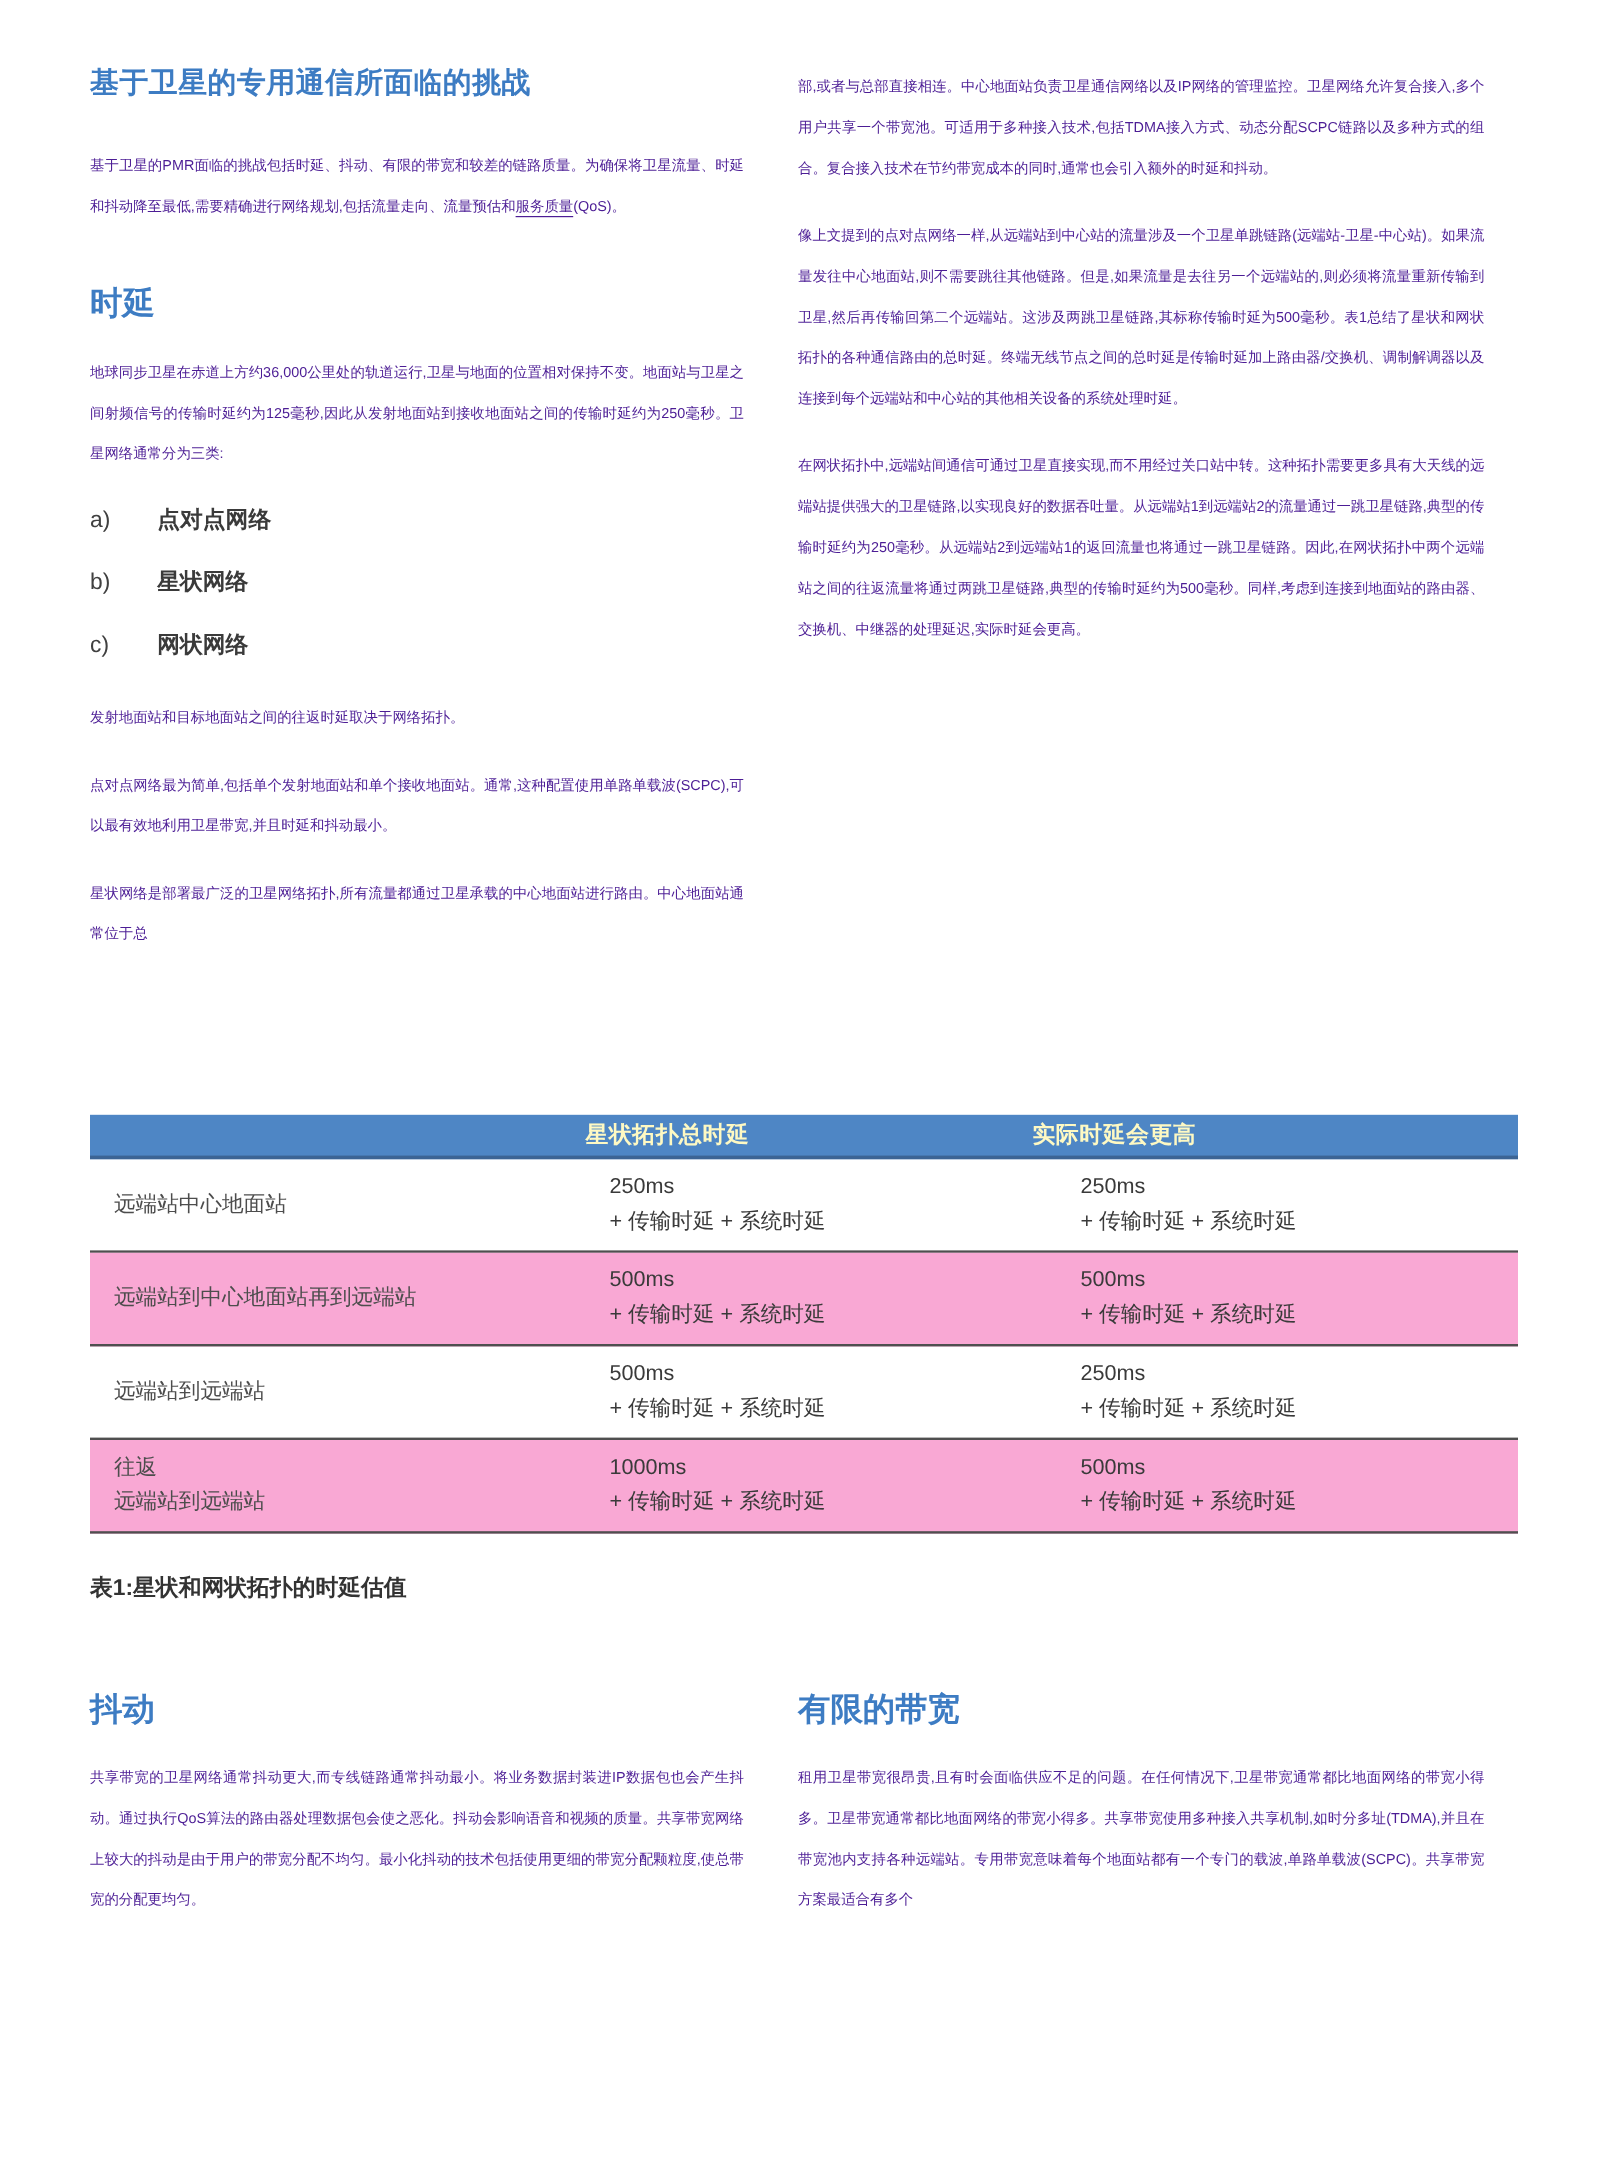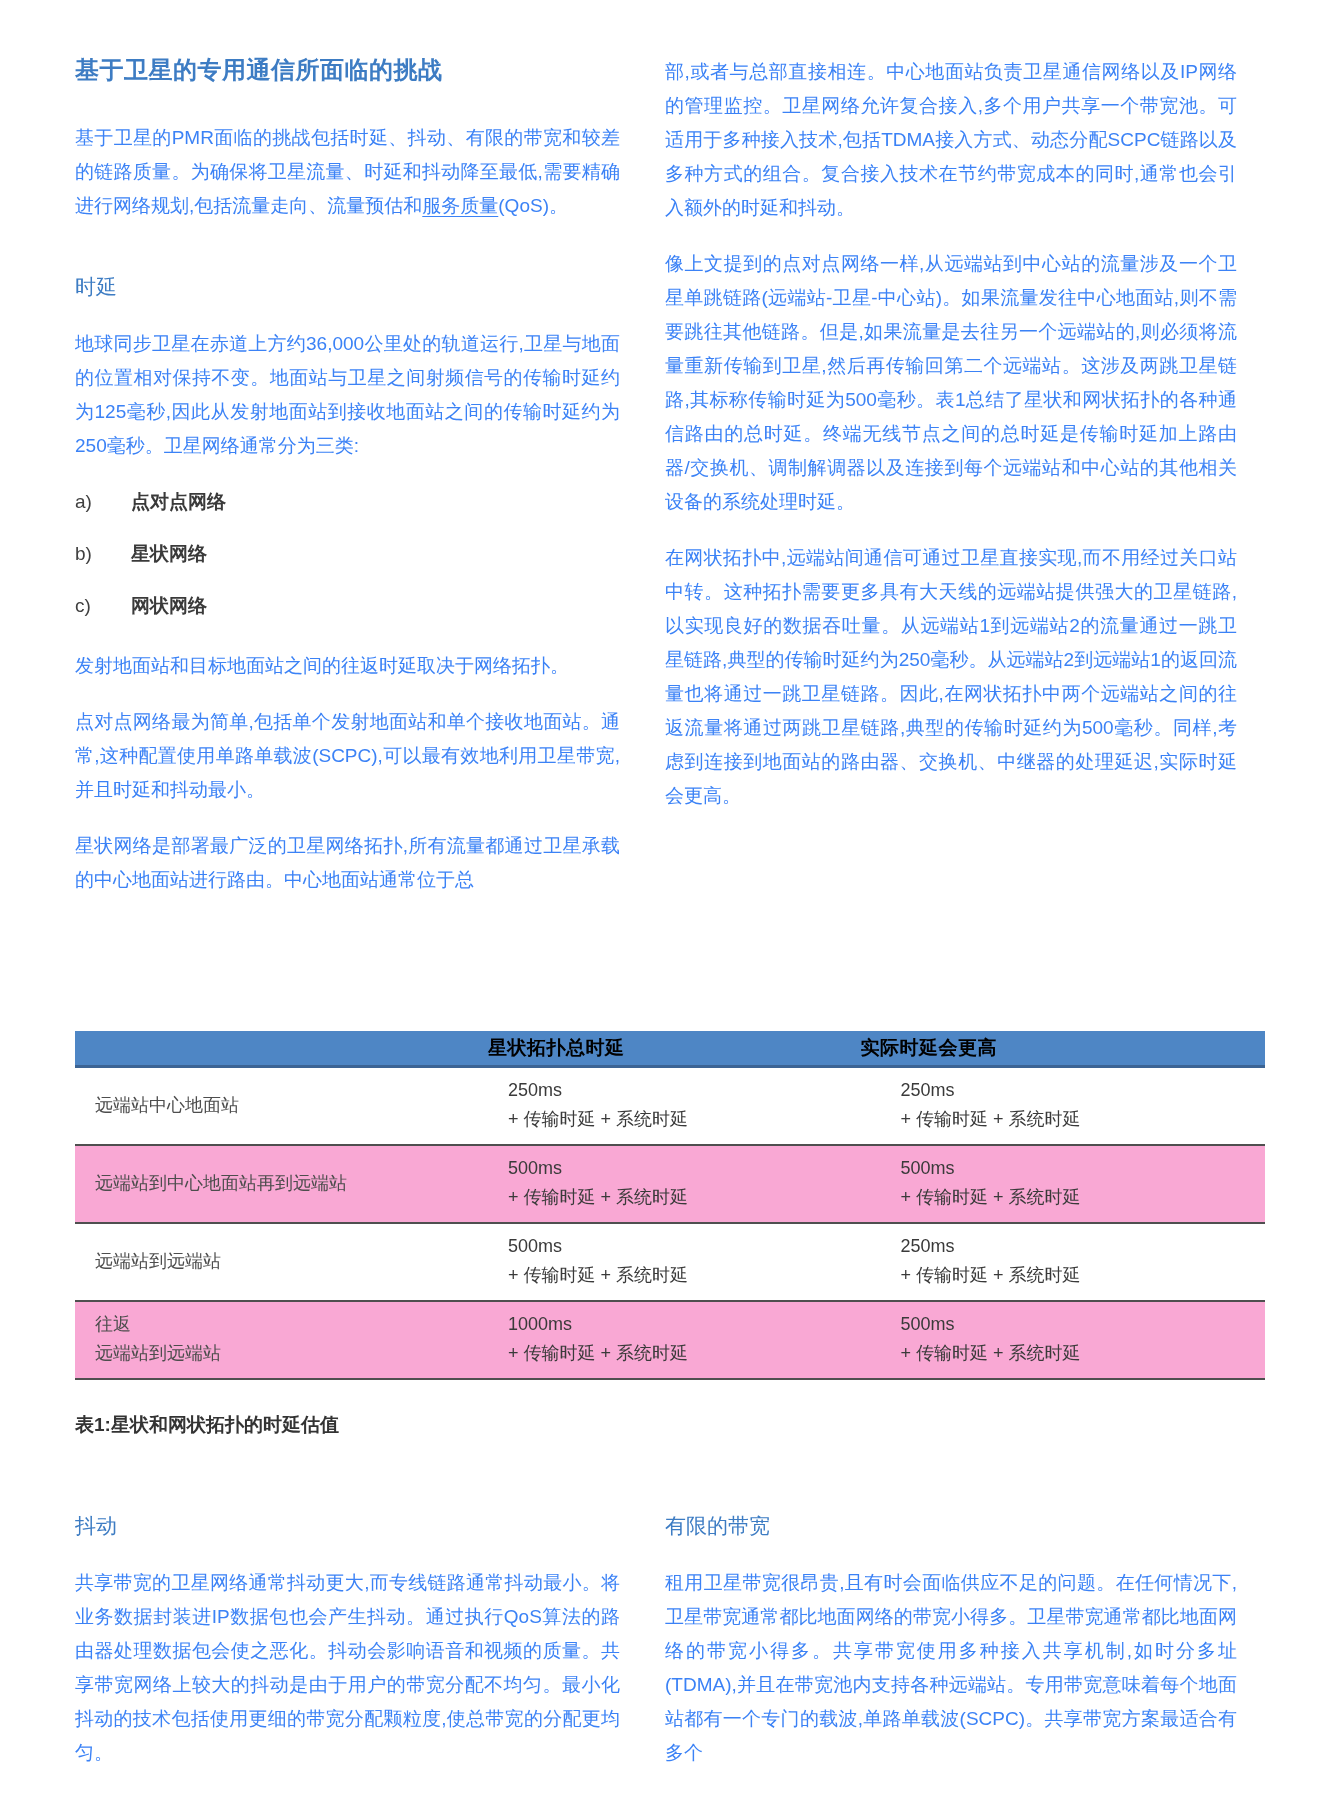--- a/index.html
+++ b/index.html
@@ -8,40 +8,40 @@
     font-family:"Liberation Sans","DejaVu Sans",sans-serif;
     color:#404040;
   }
   .page{padding:55px 75px 0 75px;position:relative;}
   .two-col{display:grid;grid-template-columns:545px 572px;column-gap:45px;align-items:start;}
   .page-title{
     color:#3d7cc3;font-size:24px;font-weight:bold;line-height:30px;
     margin:0 0 36px 0;letter-spacing:0.5px;
   }
   .sub-heading{
-    color:#3d7cc3;font-size:21px;font-weight:400;line-height:28px;
+    color:#3d7cc3;font-size:27px;font-weight:700;line-height:28px;
     margin:50px 0 26px 0;
   }
   .sub-heading.first-bottom{margin-top:0;}
   p.body-text{
-    font-size:19px;line-height:34px;margin:0 0 22px 0;
-    text-align:justify;color:#3b82f6;
+    font-size:12px;line-height:34px;margin:0 0 22px 0;
+    text-align:justify;color:#4c1d95;
   }
   .u-link{text-decoration:underline;text-underline-offset:4px;}
   .abc-list{margin:4px 0 26px 0;}
   .abc-item{display:flex;font-size:19px;line-height:34px;margin-bottom:18px;color:#3a3a3a;font-weight:600;}
   .abc-marker{width:56px;flex:0 0 56px;font-weight:400;color:#404040;}
   
   .delay-table{margin-top:112px;}
   .dt-header{
     display:grid;grid-template-columns:34.7% 31.3% 34%;
     background:#4e86c5;border-bottom:3px solid #3c6494;
     height:34px;align-items:center;
   }
-  .dt-header .hcell{color:#000000;font-size:19px;font-weight:bold;letter-spacing:0.5px;}
+  .dt-header .hcell{color:#fef9c3;font-size:19px;font-weight:bold;letter-spacing:0.5px;}
   .trow{
     display:grid;grid-template-columns:34.7% 31.3% 34%;
     padding:8px 0 10px 0;border-bottom:2px solid #4f4f4f;gap:20px;
   }
   .trow.shaded{background:#f9a8d4;}
   .cell{font-size:18px;line-height:29px;}
   .cell.route{color:#4d4d4d;padding-left:20px;align-self:center;}
   .cell.val{color:#3a3a3a;}
   .table-caption{
     font-size:19px;font-weight:bold;color:#333333;

